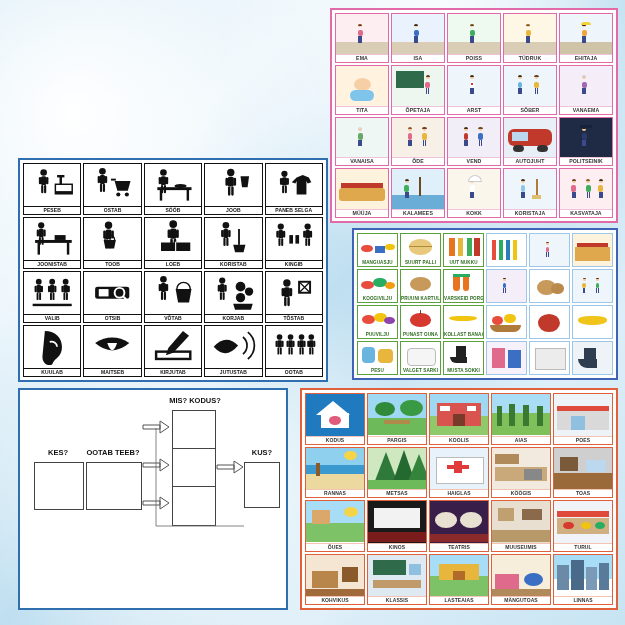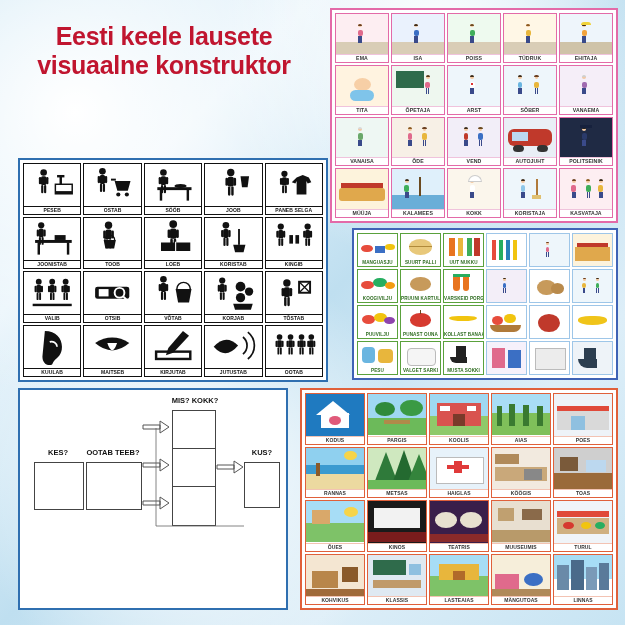--- a/index.html
+++ b/index.html
@@ -77,21 +77,20 @@
   .sc{position:absolute;inset:0;}
   .bar{position:absolute;}
   .circ{position:absolute;border-radius:50%;}
   .tri{position:absolute;width:0;height:0;}
 </style>
 </head>
 <body>
 
 <div class="page">
 
-  <div class="title">Eesti keele lausete visuaalne konstruktor</div>
 
   <div class="board" id="verbs">
     <div class="grid" id="verbs-grid">
         <div class="cell">
           <div class="pic">
             <div class="stick">
               <svg viewBox="0 0 40 34" preserveAspectRatio="xMidYMid meet">
                 <g fill="#111" transform="translate(13,7) scale(0.85)">
                   <circle cx="0" cy="0" r="3.2"></circle>
                   <rect x="-2.6" y="3.6" width="5.2" height="8.5" rx="1.6"></rect>
@@ -1036,21 +1035,21 @@
 
   <div class="board" id="frame">
 
     <div class="fr" style="left:14px;top:72px;width:48px;height:46px;"></div>
     <div class="fr" style="left:66px;top:72px;width:54px;height:46px;"></div>
     <div class="fr" style="left:152px;top:20px;width:42px;height:38px;"></div>
     <div class="fr" style="left:152px;top:58px;width:42px;height:38px;"></div>
     <div class="fr" style="left:152px;top:96px;width:42px;height:38px;"></div>
     <div class="fr" style="left:224px;top:72px;width:34px;height:44px;"></div>
 
-    <div class="cap" style="left:140px;top:6px;width:70px;">MIS? KOKK?</div>
+    <div class="cap" style="left:140px;top:6px;width:70px;">MIS? KODUS?</div>
     <div class="cap" style="left:14px;top:58px;width:48px;">KES?</div>
     <div class="cap" style="left:62px;top:58px;width:62px;">OOTAB TEEB?</div>
     <div class="cap" style="left:222px;top:58px;width:40px;">KUS?</div>
 
     <div class="arrow" style="left:122px;top:30px;">
       <svg width="28" height="14" viewBox="0 0 28 14">
           <path d="M1 9 H18 V5 H1 Z M18 1 L27 7 L18 13 Z" fill="none" stroke="#555" stroke-width="1"></path>
         </svg>
     </div>
     <div class="arrow" style="left:122px;top:68px;">

